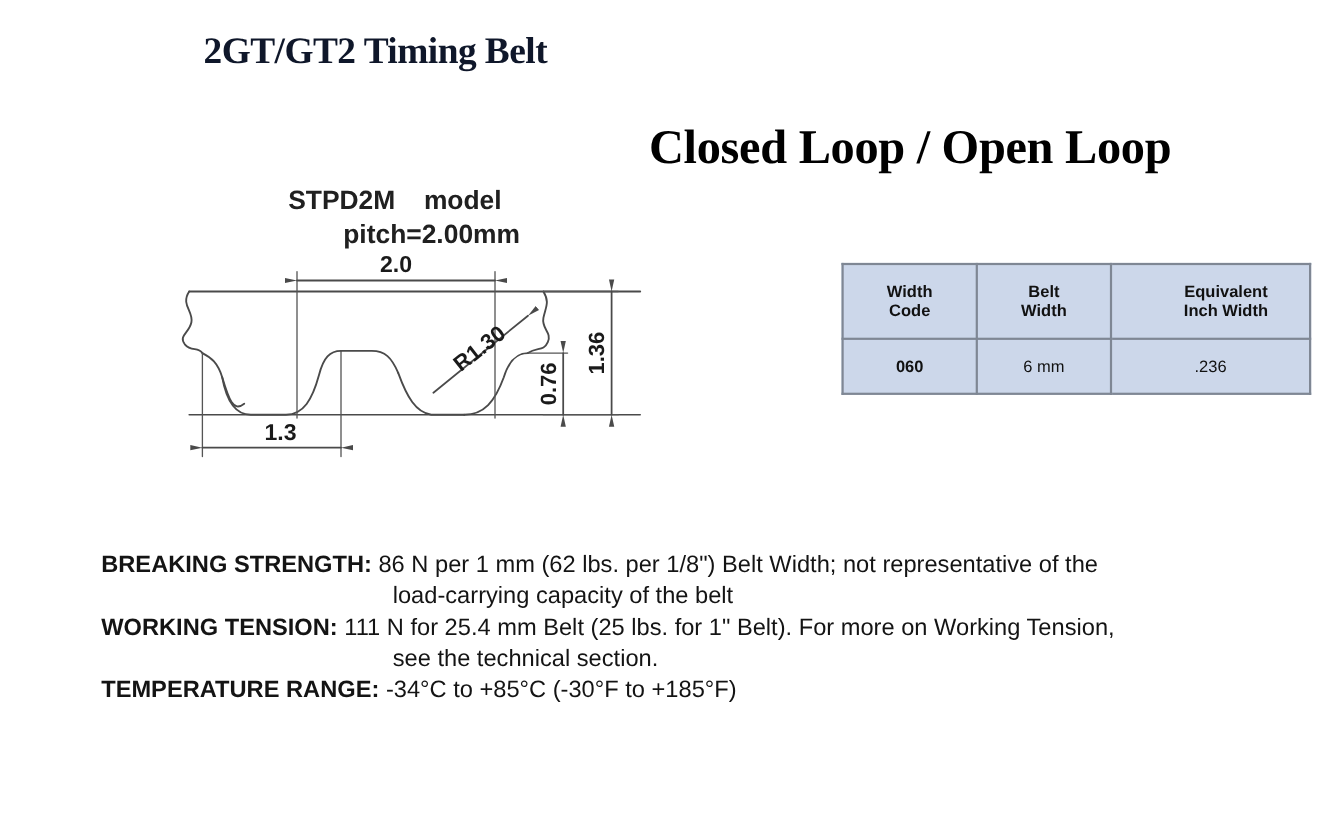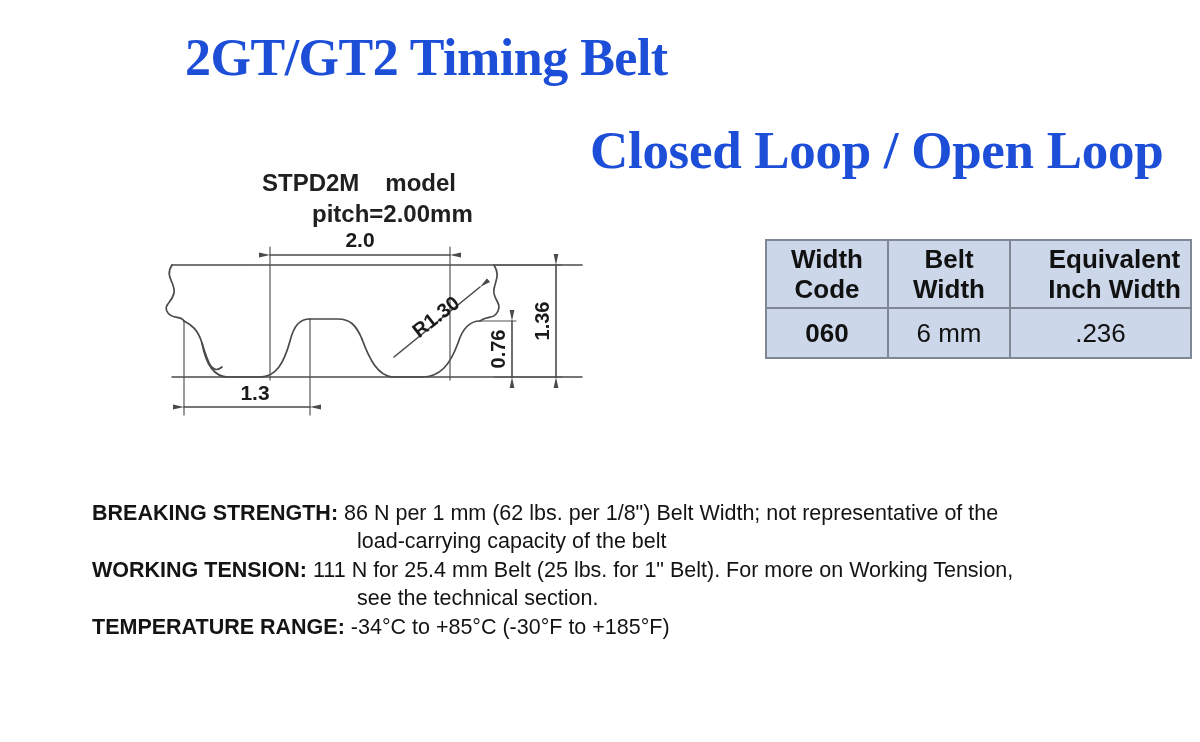--- a/index.html
+++ b/index.html
@@ -16,34 +16,34 @@
     color: #1a1a1a;
   }
 
   
   #main-title {
     position: absolute;
     left: 185px;
     top: 28px;
     font-family: "Liberation Serif", serif;
     font-weight: bold;
-    font-size: 52px;
+    font-size: 34px;
     letter-spacing: -0.5px;
-    color: #1d4ed8;
+    color: #0f172a;
     white-space: nowrap;
   }
   #sub-title {
     position: absolute;
     left: 590px;
-    top: 120px;
+    top: 108px;
     font-family: "Liberation Serif", serif;
     font-weight: bold;
-    font-size: 53px;
+    font-size: 44px;
     letter-spacing: -0.3px;
-    color: #1d4ed8;
+    color: #000000;
     white-space: nowrap;
   }
 
   
   #model-caption {
     position: absolute;
     left: 262px;
     top: 168px;
     font-size: 24px;
     color: #202020;
@@ -71,21 +71,21 @@
     top: 239px;
     border-collapse: collapse;
     background: #ccd7ea;
     table-layout: fixed;
   }
   #spec-table td {
     border: 2px solid #7f8794;
     background: #ccd7ea;
     text-align: center;
     vertical-align: middle;
-    font-size: 26px;
+    font-size: 15px;
     color: #111111;
     padding: 0;
   }
   #spec-table .hdr {
     font-weight: bold;
     height: 62px;
     line-height: 1.16;
     padding: 2px 8px;
   }
   #spec-table .val {

